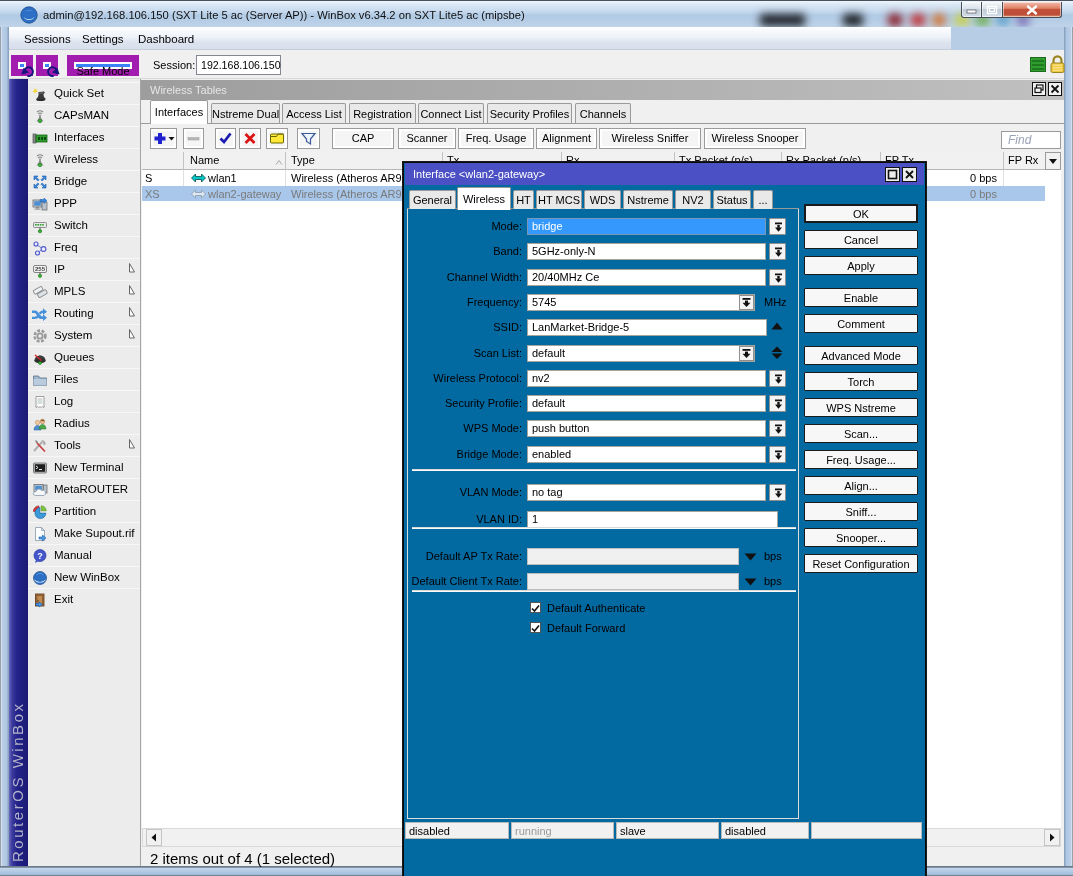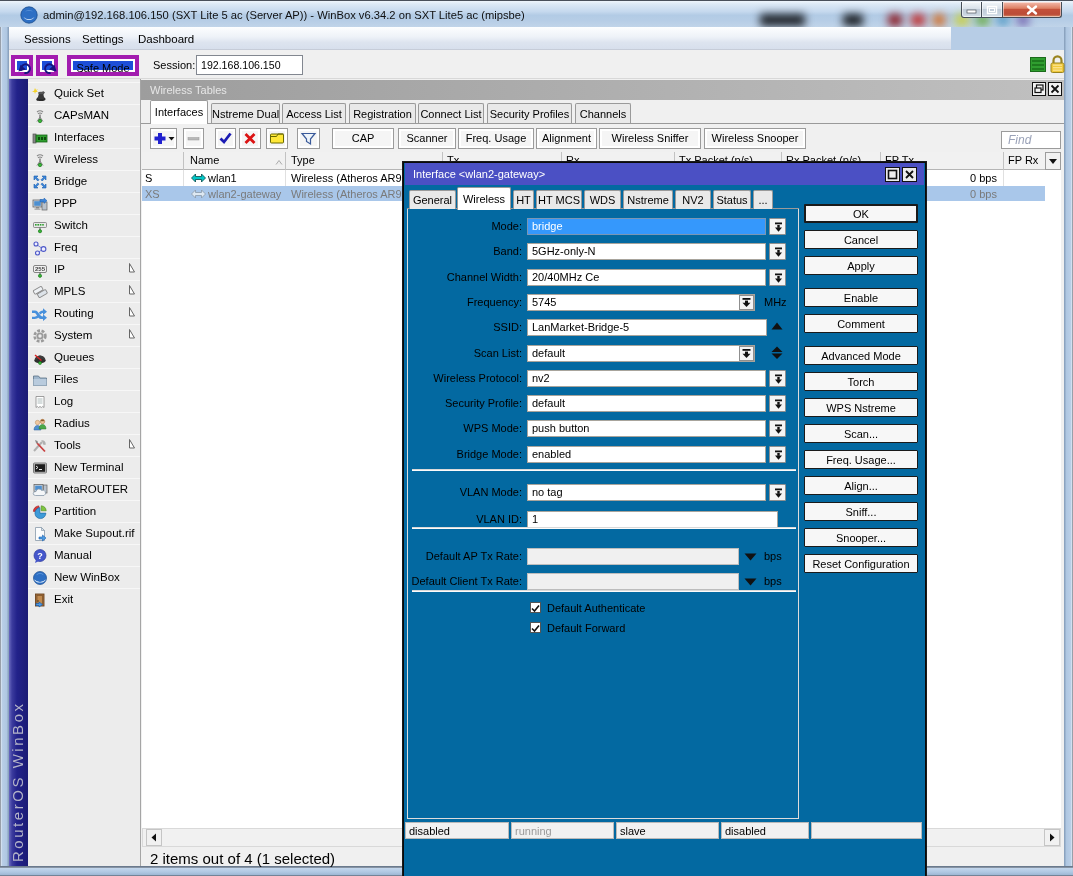--- a/index.html
+++ b/index.html
@@ -16,22 +16,22 @@
 #bmin{left:961px;width:21px;border-bottom-left-radius:3px}
 #bmax{left:981px;width:22px}
 #bclose{left:1002px;width:60px;border-bottom-right-radius:3px;background:linear-gradient(180deg,#f3bcae 0%,#dd8064 42%,#c4513a 50%,#bb4c38 82%,#d98f68 100%)}
 #frameL{left:0;top:27px;width:9px;height:840px;background:linear-gradient(90deg,#49505b 0,#e8eff8 1px,#bacfe7 2px,#aec6e1 7px,#8ba3bf 8px)}
 #frameR{left:1064px;top:27px;width:9px;height:840px;background:linear-gradient(270deg,#49505b 0,#e8eff8 1px,#bacfe7 2px,#aec6e1 7px,#8ba3bf 8px)}
 #frameB{left:0;top:866px;width:1073px;height:10px;background:linear-gradient(180deg,#8ba3bf 0,#49505b 1px,#c3d6ec 2px,#b0c8e3 6px,#9db7d4 9px,#49505b 10px)}
 
 #menubar{left:9px;top:27px;width:942px;height:23px;background:linear-gradient(180deg,#fdfeff 0%,#eef2f8 45%,#dde4ef 70%,#d7dfec 100%);border-bottom:1px solid #c6ccd8}
 .mitem{position:absolute;top:0;height:23px;line-height:24px;font-size:11.5px}
 #toolbar{left:9px;top:50px;width:1055px;height:29px;background:#f0f0f0;border-bottom:1px solid #d8d8d8}
-.tbtn{position:absolute;border:4px solid #a21caf;background:#1d4ed8;box-shadow:inset 0 0 0 2px #fff;text-align:center}
-#sessinput{left:187px;top:5px;width:107px;height:20px;border:1px solid #828790;background:#fff;line-height:19px;padding-left:4px;font-size:11px}
+.tbtn{position:absolute;border:7px solid #a21caf;background:#3b82f6;box-shadow:inset 0 0 0 2px #fff;text-align:center}
+#sessinput{left:187px;top:5px;width:85px;height:20px;border:1px solid #828790;background:#fff;line-height:19px;padding-left:4px;font-size:11px}
 
 #navy{left:9px;top:79px;width:19px;height:787px;background:linear-gradient(90deg,#6b6bc0 0,#3c3c9e 3px,#22228a 8px,#1b1b74 19px)}
 #sidebar{left:28px;top:79px;width:113px;height:787px;background:#ececec;border-right:1px solid #a5a5a5}
 .sitem{position:absolute;left:0;width:112px;height:22px;border-top:1px solid #f7f7f7;font-size:11.5px}
 .sitem span{position:absolute;left:26px;top:4px}
 .sitem svg{position:absolute;left:4px;top:3px}
 .sitem svg.sarrow{left:auto;right:4px;top:4px;width:8px;height:13px}
 
 #mdi{left:141px;top:79px;width:923px;height:787px;background:#f0f0f0}
 #mtitle{left:0;top:1px;width:923px;height:20px;background:linear-gradient(90deg,#9d9d9d,#c0c0c0);color:#e6e6e6;line-height:20px}

